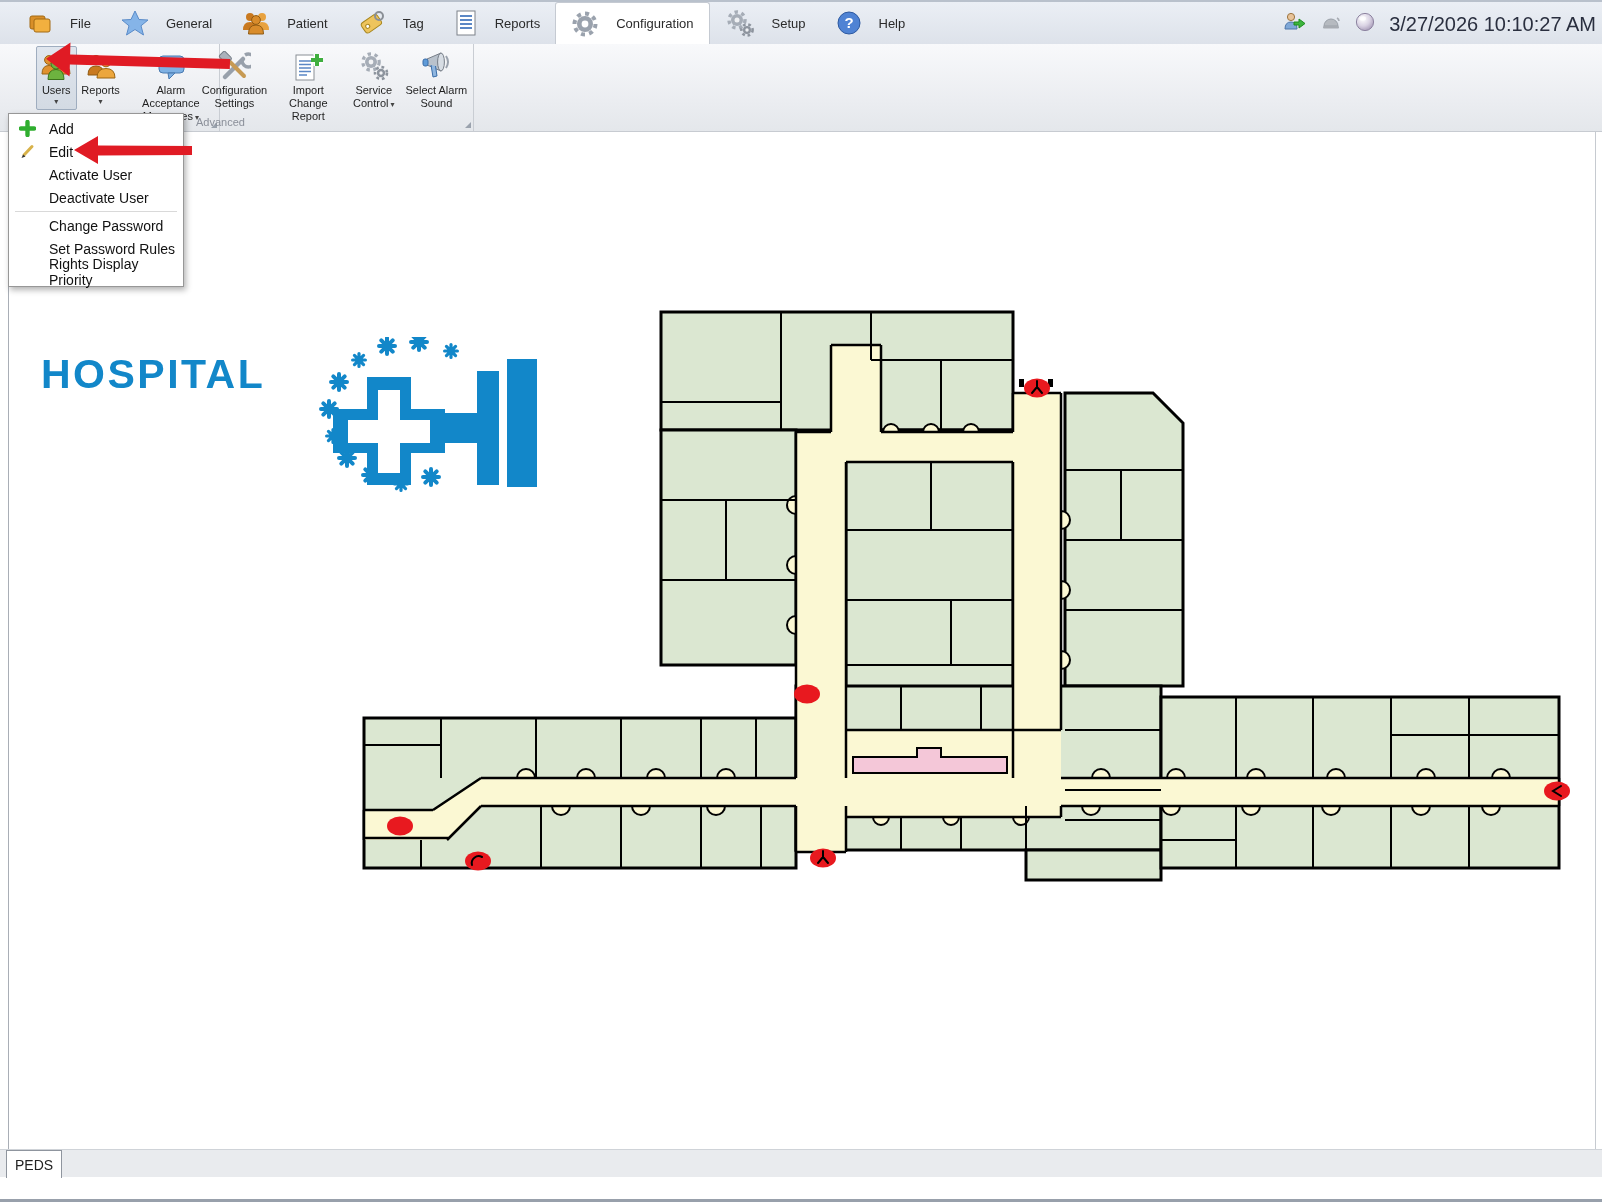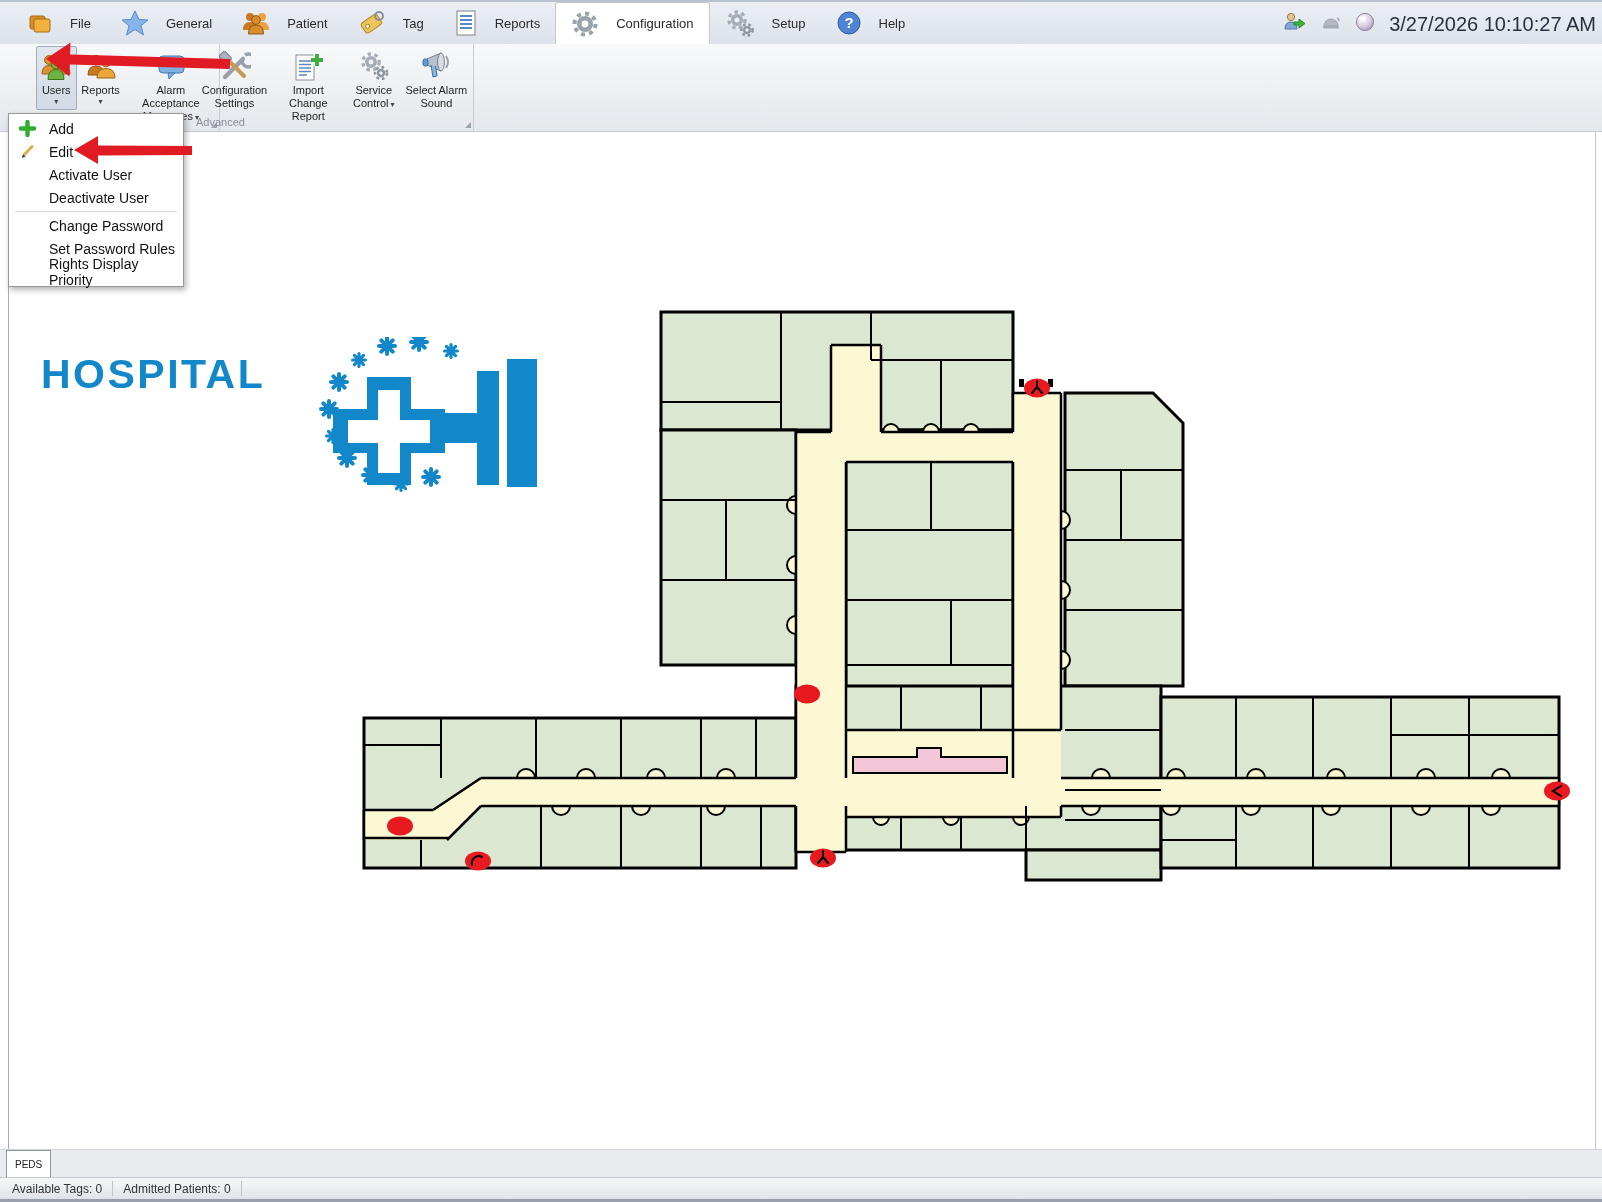--- a/index.html
+++ b/index.html
@@ -56,21 +56,21 @@
   #floorplan { position:absolute; left:0; top:0; }
 
   
   .arrows { position:absolute; left:0; top:0; z-index:50; pointer-events:none; }
 
   
   .btabs { position:absolute; left:0; top:1149px; width:1602px; height:28px;
     background:#e9ebee; border-top:1px solid #cfd3d8; }
   .btab { position:absolute; left:6px; top:0; height:28px; min-width:42px; padding:4px 8px;
     background:#fff; border:1px solid #8f959e; border-bottom:none;
-    display:flex; align-items:center; justify-content:center; font-size:10px; color:#222; }
+    display:flex; align-items:center; justify-content:center; font-size:14px; color:#222; }
   .statusbar { position:absolute; left:0; top:1177px; width:1602px; height:22px;
     background:linear-gradient(#f6f7f8,#e0e3e8); border-top:1px solid #c4c8ce;
     display:flex; align-items:center; padding-left:12px; font-size:12px; color:#333; }
   .ssep { width:1px; height:15px; background:#bfc3c9; margin:0 10px; }
   .bottomedge { position:absolute; left:0; top:1199px; width:1602px; height:3px; background:#98a0ab; }
 </style>
 </head>
 <body>
 
 <div class="app">
@@ -457,20 +457,14 @@
         <polygon points="74,150 98,136 98,145.5 192,146 192,155 98,155.5 98,164"></polygon>
       </g>
     </g>
   </svg>
 
   <div class="btabs">
     <div class="btab">
       <span>PEDS</span>
     </div>
   </div>
-  <div class="statusbar">
-    <span>Available Tags: 0</span>
-    <span class="ssep"></span>
-    <span>Admitted Patients: 0</span>
-    <span class="ssep"></span>
-  </div>
   <div class="bottomedge"></div>
 </div>
 
 </body></html>

